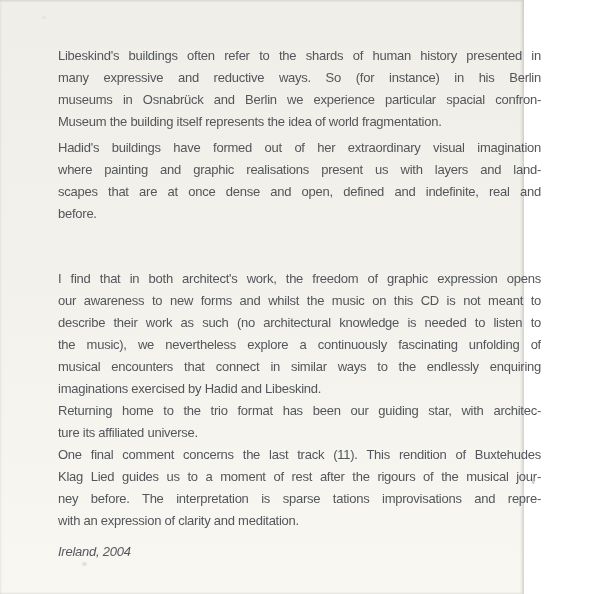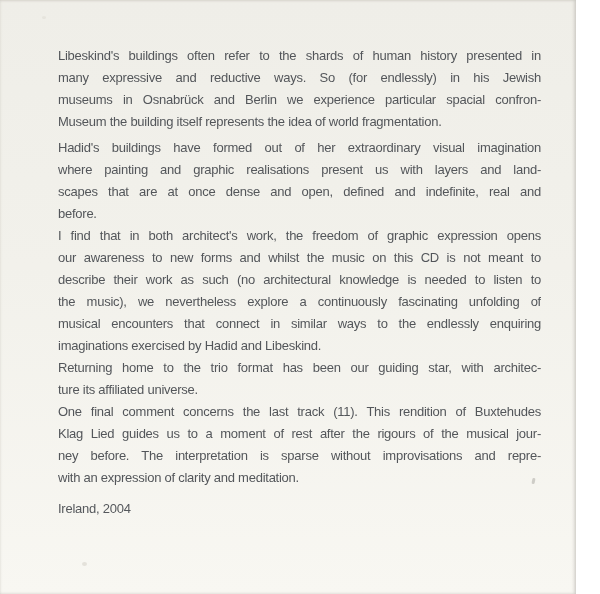--- a/index.html
+++ b/index.html
@@ -6,59 +6,60 @@
   html, body {
     margin: 0;
     padding: 0;
     width: 600px;
     height: 594px;
     overflow: hidden;
     font-family: "Liberation Sans", "DejaVu Sans", sans-serif;
   }
   .page {
     position: relative;
-    width: 576px;
+    width: 524px;
     height: 594px;
     box-sizing: border-box;
     background: linear-gradient(180deg, #efeee8 0%, #f2f1eb 45%, #f8f7f2 100%);
     box-shadow: inset -2px 0 3px rgba(176,174,166,0.45),
                 inset 0 1px 2px rgba(205,203,195,0.35),
                 inset 1px 0 2px rgba(215,213,205,0.30);
   }
   .text-block {
     position: absolute;
     left: 58px;
     top: 45px;
     width: 483px;
     color: #53565a;
     font-size: 13px;
     line-height: 22px;
     letter-spacing: -0.25px;
   }
   .paragraph { margin: 0; }
   .paragraph:nth-child(1) { margin-bottom: 4px; }
   .paragraph:nth-child(2) { margin-bottom: 0; }
-  .paragraph:nth-child(3) { margin-bottom: 0; }
+  .paragraph:nth-child(3) { margin-bottom: 0; margin-top: 43px; }
   .paragraph:nth-child(4) { }
   .paragraph:nth-child(5) { margin-bottom: 5px; }
   .line {
     height: 22px;
     overflow: hidden;
     text-align: justify;
     text-align-last: justify;
     text-justify: inter-word;
     white-space: normal;
   }
   .line.last {
     text-align: right;
     text-align-last: left;
   }
   .signature {
     margin-top: 9px;
     height: 22px;
+    font-style: italic;
     color: #55585c;
   }
   .speck {
     position: absolute;
     border-radius: 50%;
     pointer-events: none;
   }
   .speck-1 {
     left: 532px; top: 478px;
     width: 3px; height: 6px;
@@ -81,21 +82,21 @@
   }
 </style>
 </head>
 <body>
 
 <div class="page">
   <div class="text-block">
 
     <div class="paragraph">
         <div class="line">Libeskind's buildings often refer to the shards of human history presented in</div>
-        <div class="line">many expressive and reductive ways. So (for endlessly) in his Jewish</div>
+        <div class="line">many expressive and reductive ways. So (for instance) in his Berlin</div>
         <div class="line">museums in Osnabrück and Berlin we experience particular spacial confron-</div>
         <div class="line last">Museum the building itself represents the idea of world fragmentation.</div>
       </div>
       <div class="paragraph">
         <div class="line">Hadid's buildings have formed out of her extraordinary visual imagination</div>
         <div class="line">where painting and graphic realisations present us with layers and land-</div>
         <div class="line">scapes that are at once dense and open, defined and indefinite, real and</div>
         <div class="line last">before.</div>
       </div>
       <div class="paragraph">
@@ -106,21 +107,21 @@
         <div class="line">musical encounters that connect in similar ways to the endlessly enquiring</div>
         <div class="line last">imaginations exercised by Hadid and Libeskind.</div>
       </div>
       <div class="paragraph">
         <div class="line">Returning home to the trio format has been our guiding star, with architec-</div>
         <div class="line last">ture its affiliated universe.</div>
       </div>
       <div class="paragraph">
         <div class="line">One final comment concerns the last track (11). This rendition of Buxtehudes</div>
         <div class="line">Klag Lied guides us to a moment of rest after the rigours of the musical jour-</div>
-        <div class="line">ney before. The interpretation is sparse without improvisations and repre-</div>
+        <div class="line">ney before. The interpretation is sparse tations improvisations and repre-</div>
         <div class="line last">with an expression of clarity and meditation.</div>
       </div>
       <div class="signature line last">Ireland, 2004</div>
   </div>
   <div class="speck speck-1"></div>
   <div class="speck speck-2"></div>
   <div class="speck speck-3"></div>
 </div>
 
 </body></html>

